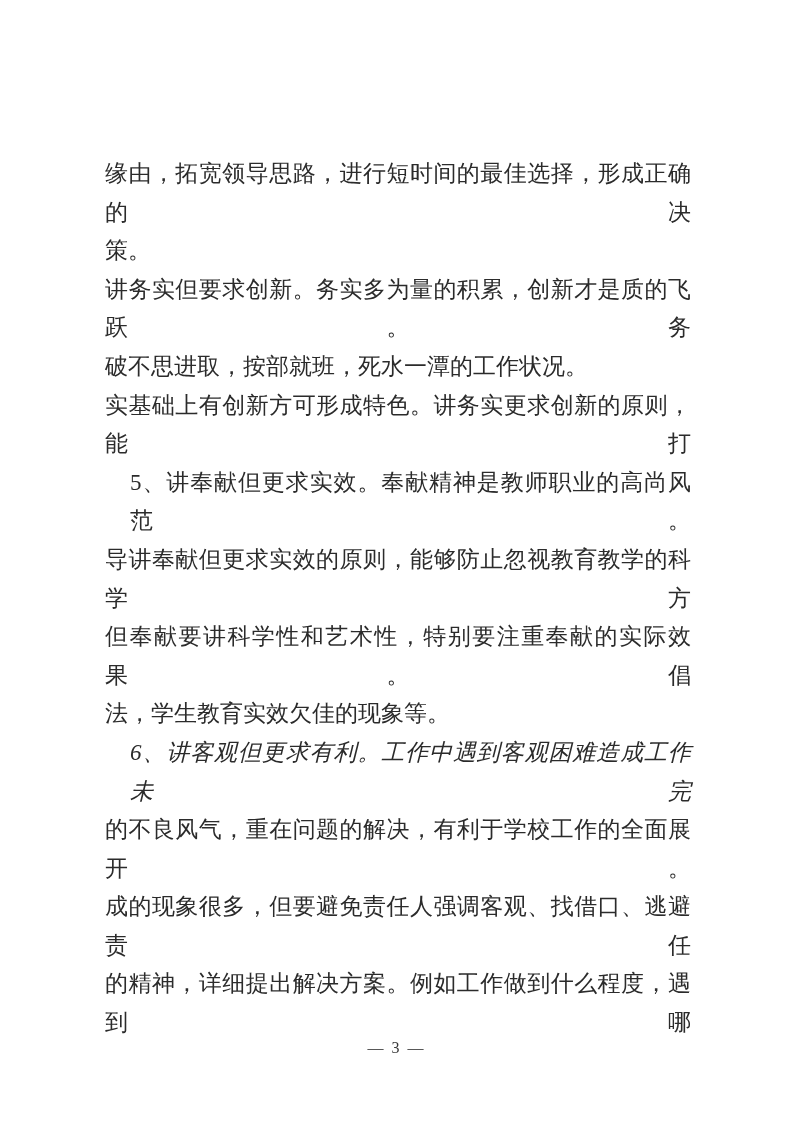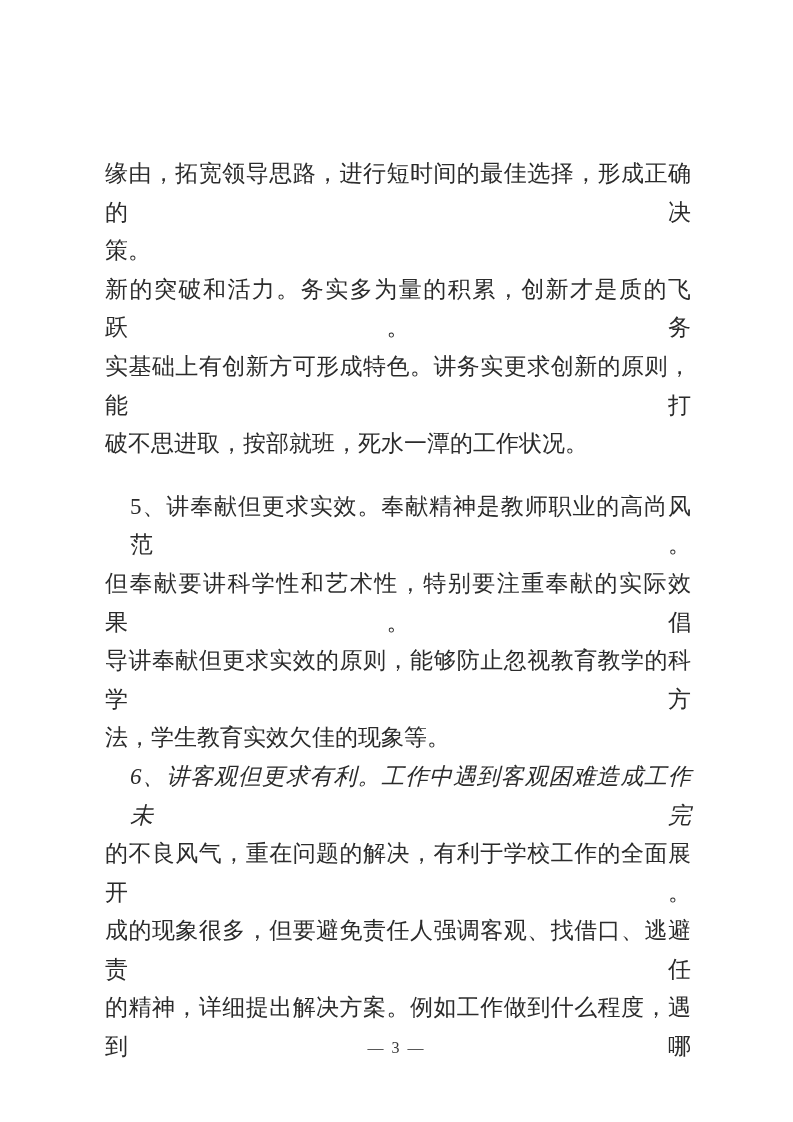--- a/index.html
+++ b/index.html
@@ -48,26 +48,26 @@
     letter-spacing: 2px;
   }
 </style>
 </head>
 <body>
 
 <div class="page">
   <div class="content" id="content">
       <div class="line justify">缘由，拓宽领导思路，进行短时间的最佳选择，形成正确的决</div>
       <div class="line">策。</div>
-      <div class="line justify">新的突破和活力。务实多为量的积累，创新才是质的飞跃。务</div>
+      <div class="line justify">讲务实但要求创新。务实多为量的积累，创新才是质的飞跃。务</div>
+      <div class="line">破不思进取，按部就班，死水一潭的工作状况。</div>
       <div class="line justify">实基础上有创新方可形成特色。讲务实更求创新的原则，能打</div>
-      <div class="line">破不思进取，按部就班，死水一潭的工作状况。</div>
-      <div class="line justify" style="padding-left: 25px; margin-top: 24px;">5、讲奉献但更求实效。奉献精神是教师职业的高尚风范。</div>
+      <div class="line justify" style="padding-left: 25px;">5、讲奉献但更求实效。奉献精神是教师职业的高尚风范。</div>
+      <div class="line justify">导讲奉献但更求实效的原则，能够防止忽视教育教学的科学方</div>
       <div class="line justify">但奉献要讲科学性和艺术性，特别要注重奉献的实际效果。倡</div>
-      <div class="line justify">导讲奉献但更求实效的原则，能够防止忽视教育教学的科学方</div>
       <div class="line">法，学生教育实效欠佳的现象等。</div>
       <div class="line justify" style="padding-left: 25px; font-style: italic;">6、讲客观但更求有利。工作中遇到客观困难造成工作未完</div>
       <div class="line justify">的不良风气，重在问题的解决，有利于学校工作的全面展开。</div>
       <div class="line justify">成的现象很多，但要避免责任人强调客观、找借口、逃避责任</div>
       <div class="line justify">的精神，详细提出解决方案。例如工作做到什么程度，遇到哪</div>
     </div>
   <div class="footer">
     <span>— 3 —</span>
   </div>
 </div>

